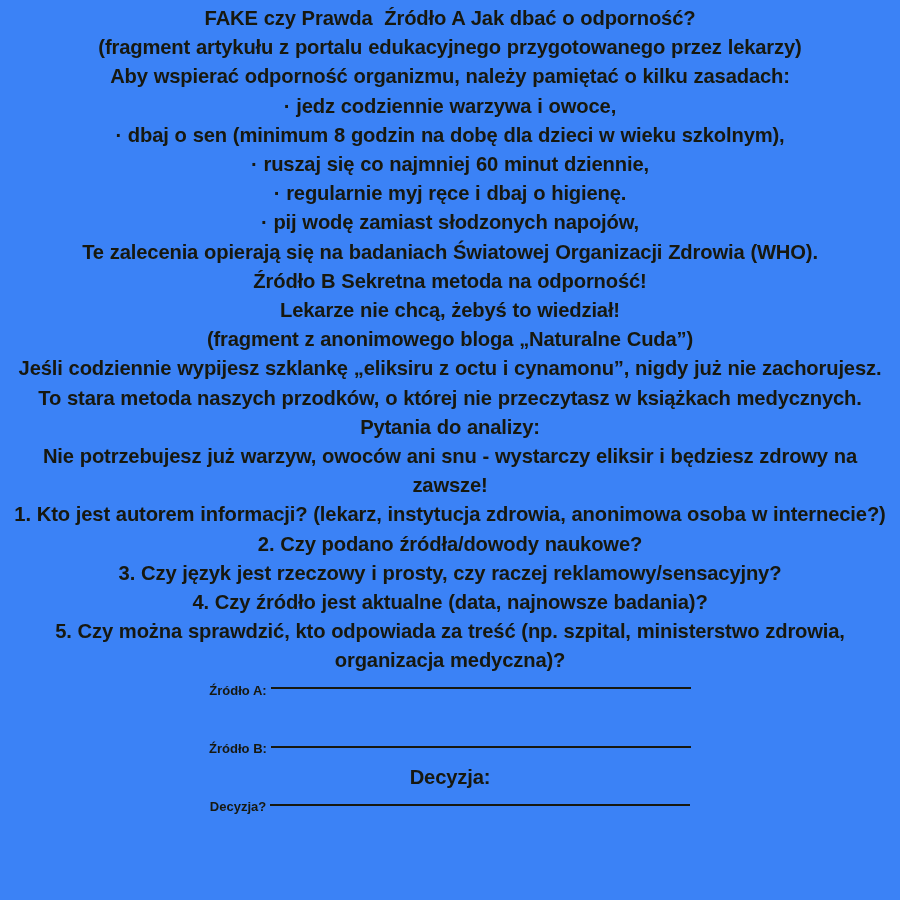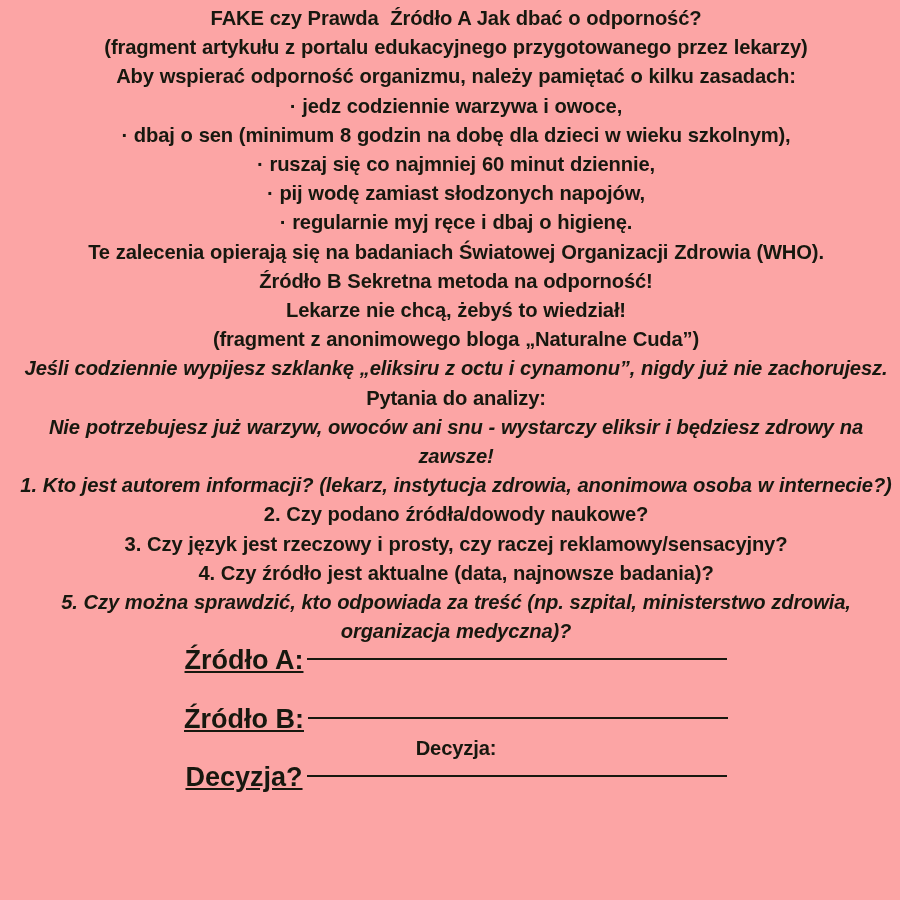--- a/index.html
+++ b/index.html
@@ -11,22 +11,22 @@
     width: 900px;
     height: 900px;
     background: #f2f2ec;
     font-family: "Liberation Sans", "DejaVu Sans", sans-serif;
     overflow: hidden;
   }
   .page {
     box-sizing: border-box;
     width: 900px;
     height: 900px;
-    background: #fca5a5;
-    padding: 4px 10px 0 16px;
+    background: #3b82f6;
+    padding: 4px 10px 0 10px;
   }
   .doc-body {
     width: 880px;
     margin: 0 auto;
   }
   .line {
     display: block;
     text-align: center;
     color: #17180f;
     font-weight: bold;
@@ -34,68 +34,67 @@
     line-height: 29.2px;
     letter-spacing: -0.15px;
     word-spacing: 0.4px;
     font-stretch: condensed;
     white-space: pre-wrap;
     margin: 0;
     padding: 0;
   }
   .line.wrap {
     text-align: center;
-    font-style: italic;
   }
   .line.blank {
     height: 29.2px;
   }
   .fill-line {
     display: inline-block;
     border-bottom: 2.5px solid #17180f;
     vertical-align: middle;
     position: relative;
     top: -3px;
   }
   .fill-sm { width: 252px; }
   .fill-lg { width: 420px; }
   .answer-row {
     display: block;
     text-align: center;
     color: #17180f;
     font-weight: bold;
-    font-size: 27px;
+    font-size: 13px;
     line-height: 29.2px;
     white-space: nowrap;
-    text-decoration: underline;
   }
   .answer-row .lbl { margin-right: 4px; }
 </style>
 </head>
 <body>
 
 <div class="page">
   <div class="doc-body">
 
     <p class="line">FAKE czy Prawda  Źródło A Jak dbać o odporność?</p>
     <p class="line">(fragment artykułu z portalu edukacyjnego przygotowanego przez lekarzy)</p>
     <p class="line">Aby wspierać odporność organizmu, należy pamiętać o kilku zasadach:</p>
 
     <p class="line">· jedz codziennie warzywa i owoce,</p>
     <p class="line">· dbaj o sen (minimum 8 godzin na dobę dla dzieci w wieku szkolnym),</p>
     <p class="line">· ruszaj się co najmniej 60 minut dziennie,</p>
+    <p class="line">· regularnie myj ręce i dbaj o higienę.</p>
     <p class="line">· pij wodę zamiast słodzonych napojów,</p>
-    <p class="line">· regularnie myj ręce i dbaj o higienę.</p>
 
     <p class="line">Te zalecenia opierają się na badaniach Światowej Organizacji Zdrowia (WHO).</p>
 
     <p class="line">Źródło B Sekretna metoda na odporność!</p>
     <p class="line">Lekarze nie chcą, żebyś to wiedział!</p>
     <p class="line">(fragment z anonimowego bloga „Naturalne Cuda”)</p>
     <p class="line wrap">Jeśli codziennie wypijesz szklankę „eliksiru z octu i cynamonu”, nigdy już nie zachorujesz.</p>
+    <p class="line wrap">To stara metoda naszych przodków, o której nie przeczytasz w książkach medycznych.</p>
     <p class="line">Pytania do analizy:</p>
 
     <p class="line wrap">Nie potrzebujesz już warzyw, owoców ani snu - wystarczy eliksir i będziesz zdrowy na zawsze!</p>
     <p class="line wrap">1. Kto jest autorem informacji? (lekarz, instytucja zdrowia, anonimowa osoba w internecie?)</p>
     <p class="line">2. Czy podano źródła/dowody naukowe?</p>
     <p class="line">3. Czy język jest rzeczowy i prosty, czy raczej reklamowy/sensacyjny?</p>
     <p class="line">4. Czy źródło jest aktualne (data, najnowsze badania)?</p>
     <p class="line wrap">5. Czy można sprawdzić, kto odpowiada za treść (np. szpital, ministerstwo zdrowia, organizacja medyczna)?</p>
 
     <div class="answer-row">

